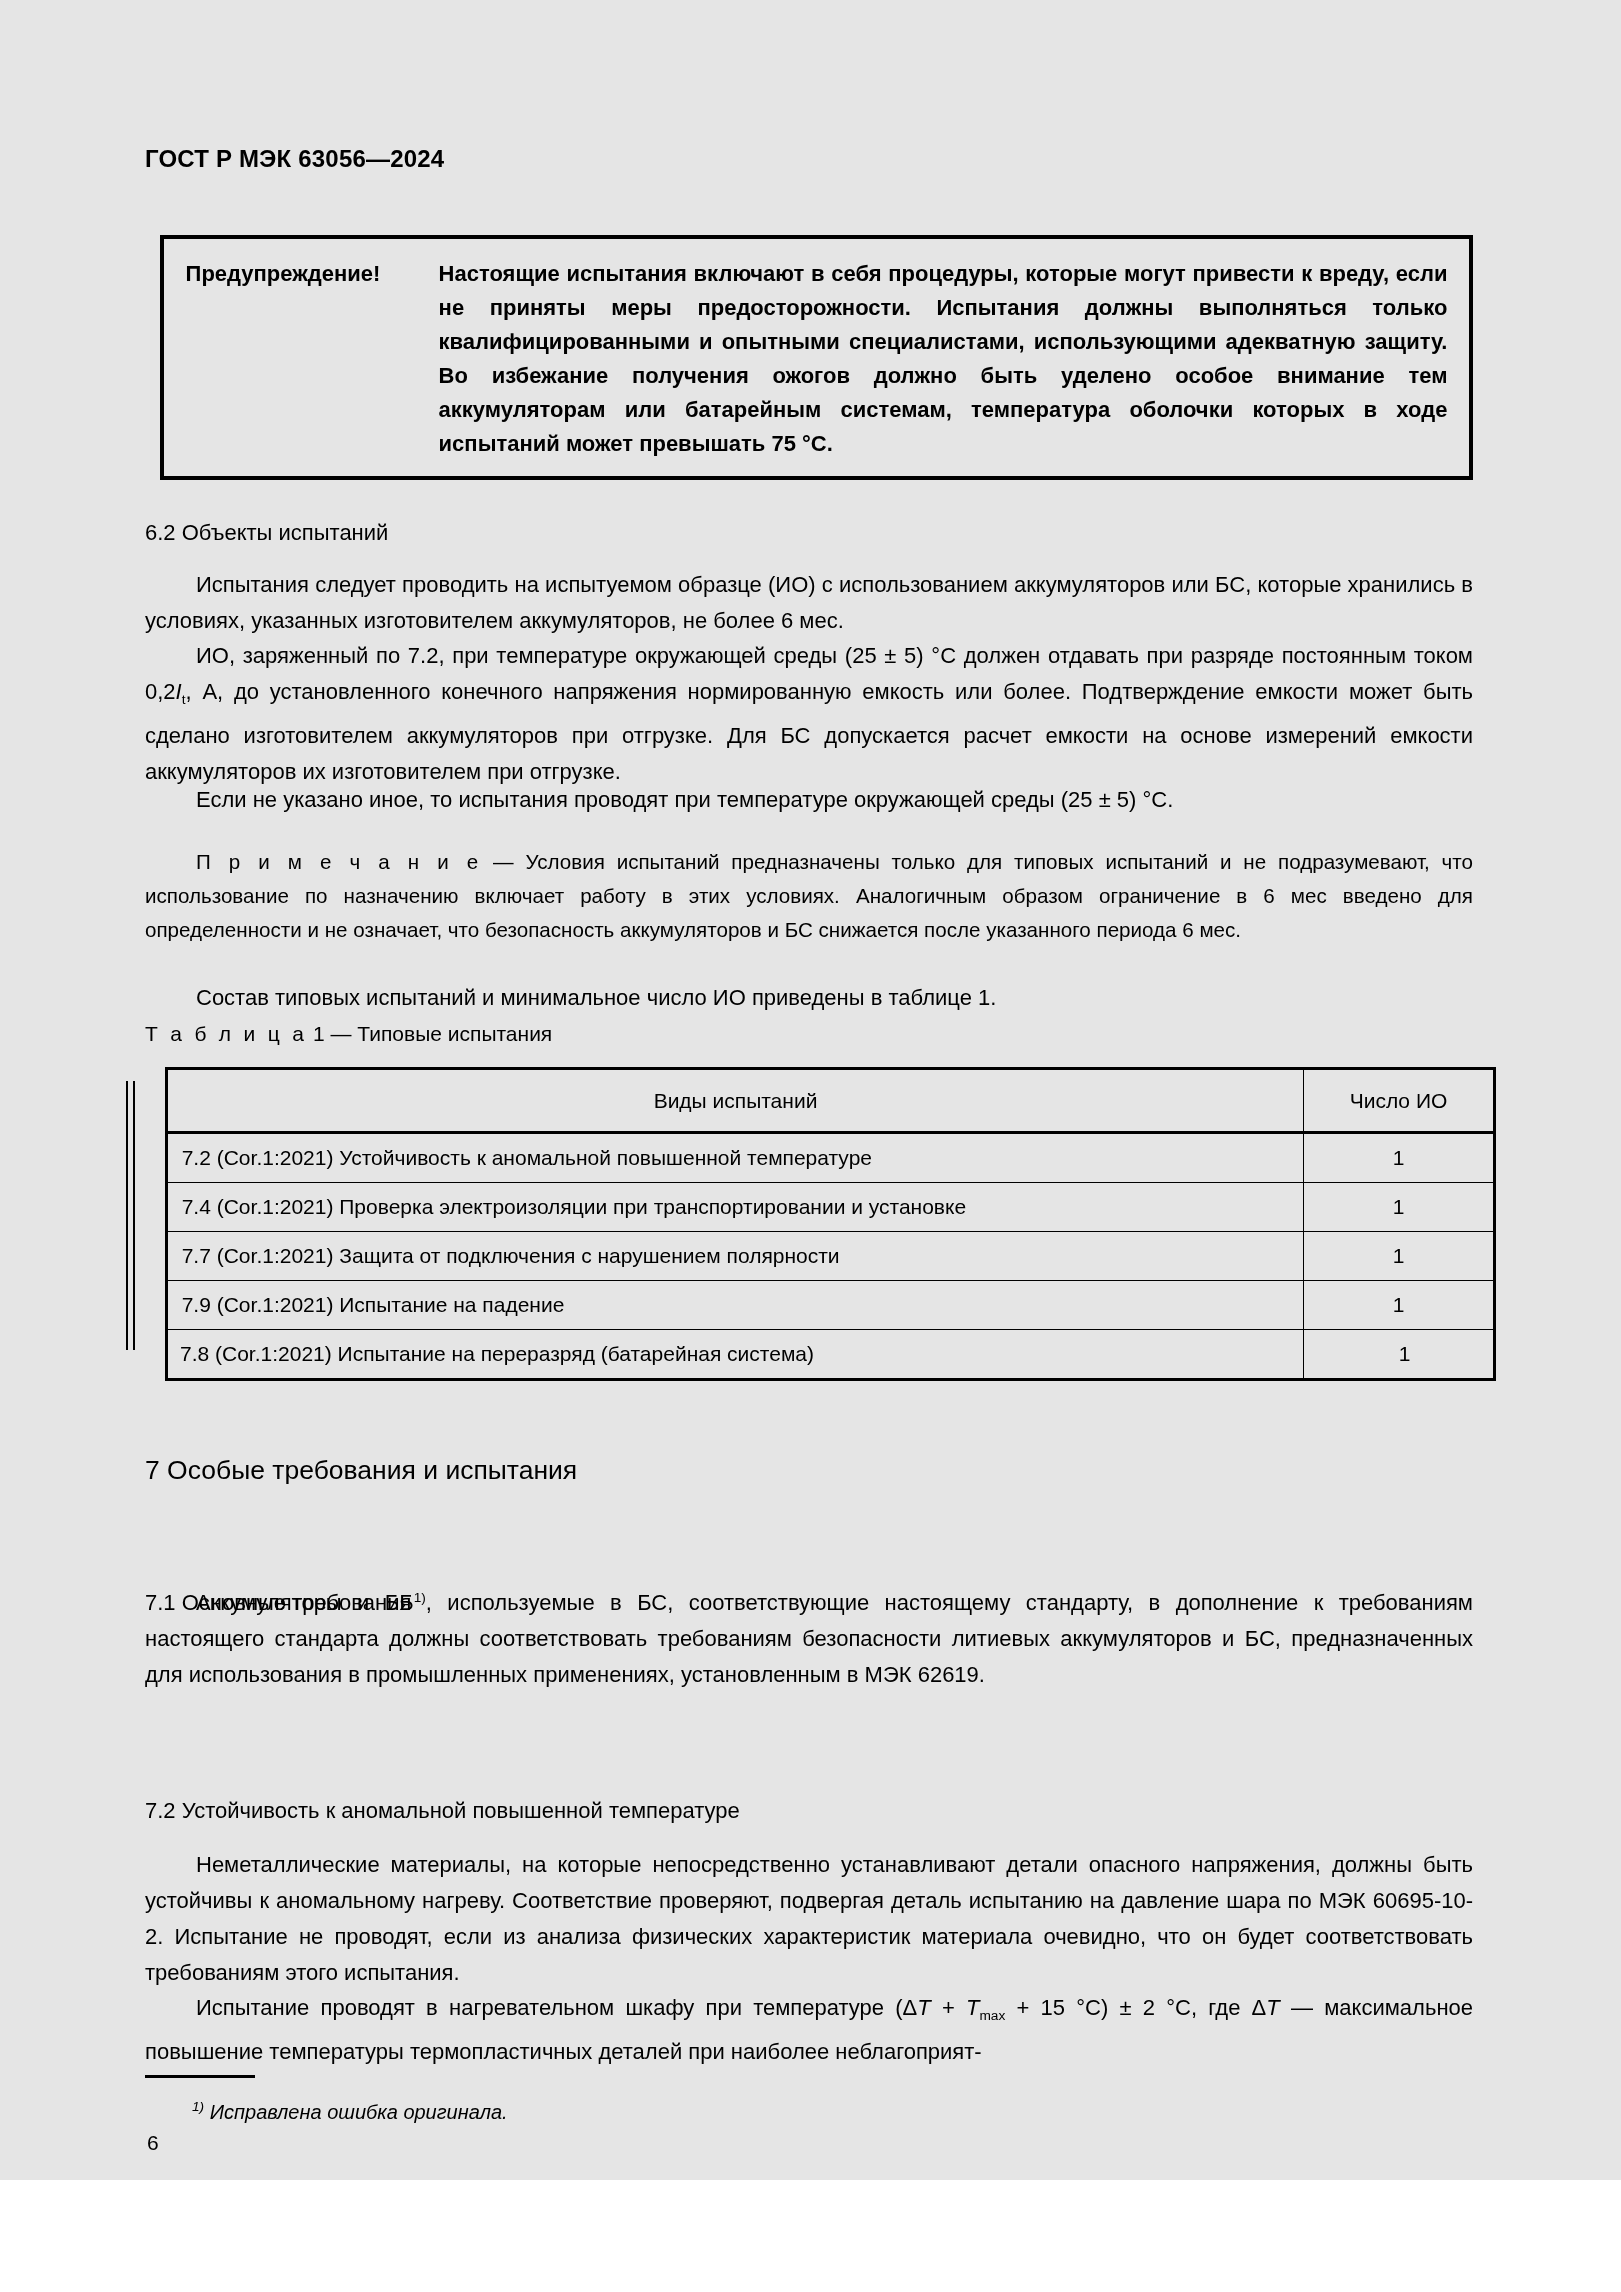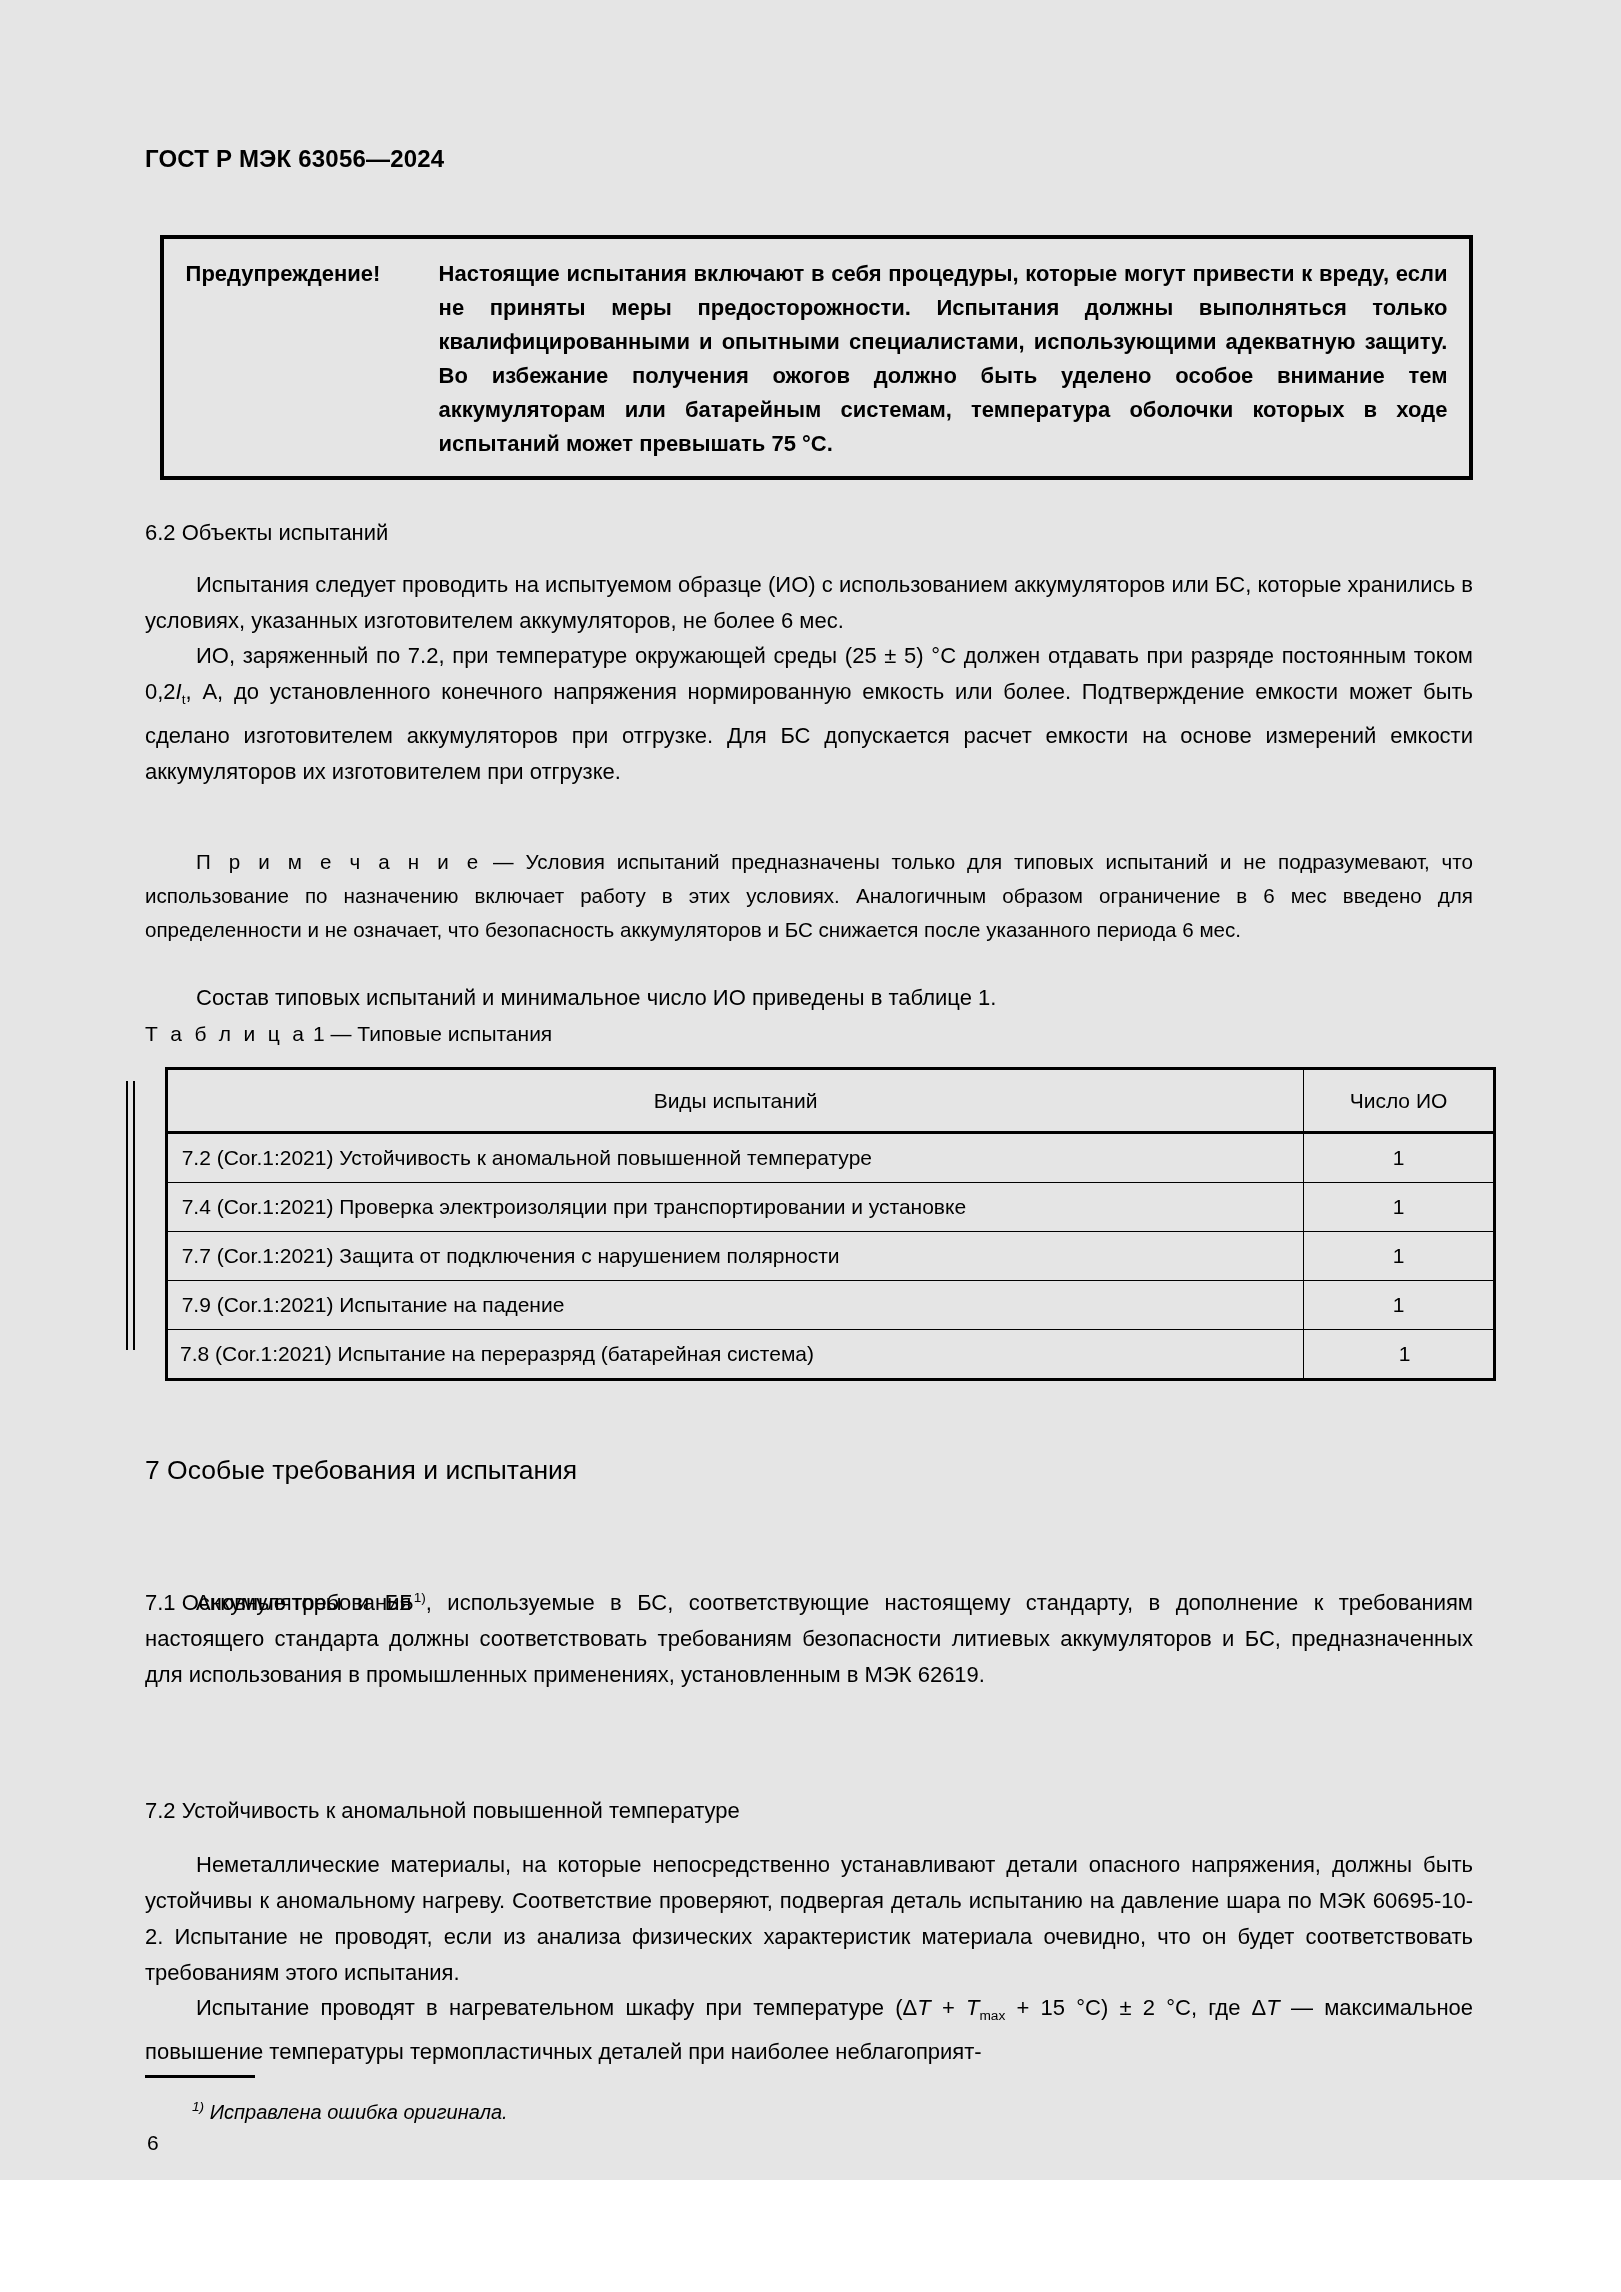--- a/index.html
+++ b/index.html
@@ -204,20 +204,23 @@
   </div>
 
   <div class="block" style="top:567px;">
     <p class="body ind">Испытания следует проводить на испытуемом образце (ИО) с использованием аккумуляторов или БС, которые хранились в условиях, указанных изготовителем аккумуляторов, не более 6 мес.</p>
   </div>
 
   <div class="block" style="top:638px;">
     <p class="body ind"><span>ИО, заряженный по 7.2, при температуре окружающей среды (25 ± 5) °C должен отдавать при разряде постоянным током 0,2</span><i class="mathi">I</i><sub class="sb">t</sub><span>, А, до установленного конечного напряжения нормированную емкость или более. Подтверждение емкости может быть сделано изготовителем аккумуляторов при отгрузке. Для БС допускается расчет емкости на основе измерений емкости аккумуляторов их изготовителем при отгрузке.</span></p>
   </div>
 
+  <div class="block" style="top:782px;">
+    <p class="body ind">Если не указано иное, то испытания проводят при температуре окружающей среды (25 ± 5) °C.</p>
+  </div>
 
   <div class="block" style="top:845px;">
     <p class="note"><span class="note-lead">П р и м е ч а н и е</span><span> — Условия испытаний предназначены только для типовых испытаний и не подразумевают, что использование по назначению включает работу в этих условиях. Аналогичным образом ограничение в 6 мес введено для определенности и не означает, что безопасность аккумуляторов и БС снижается после указанного периода 6 мес.</span></p>
   </div>
 
   <div class="block" style="top:980px;">
     <p class="body ind">Состав типовых испытаний и минимальное число ИО приведены в таблице 1.</p>
   </div>
 
   <div class="block" style="top:1019px;">

